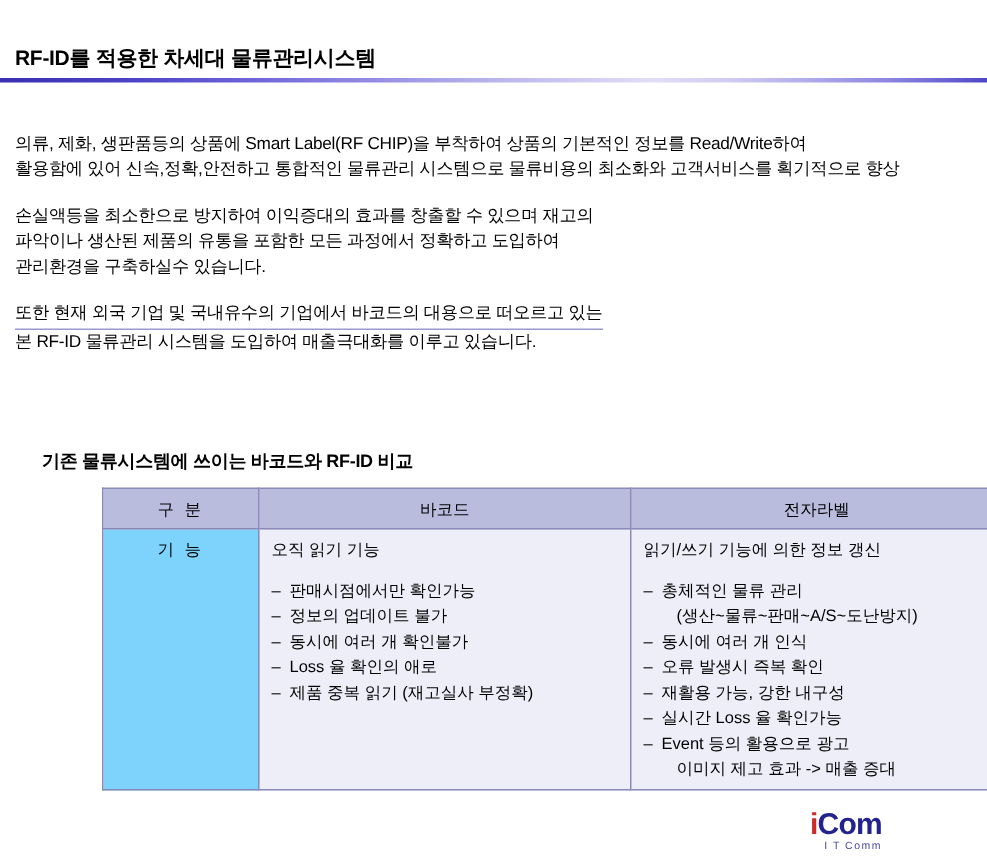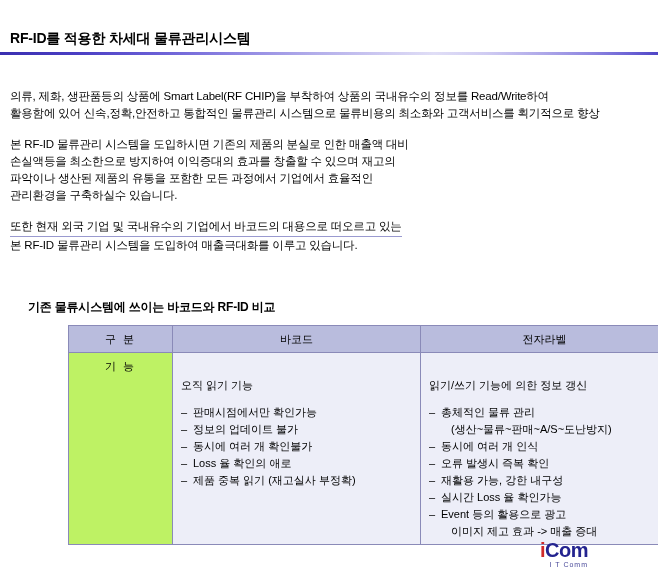--- a/index.html
+++ b/index.html
@@ -113,29 +113,29 @@
     text-align: center;
     font-weight: normal;
     height: 18px;
     vertical-align: middle;
     letter-spacing: 2px;
   }
   .cmp-table .hdr.plain {
     letter-spacing: 0;
   }
   .cmp-table .rowlabel {
-    background: #bef264;
+    background: #7dd3fc;
     text-align: center;
     vertical-align: top;
     padding-top: 6px;
     letter-spacing: 2px;
   }
   .cmp-table .cellbody {
     background: #edeef8;
-    padding-top: 24px;
+    padding-top: 6px;
     line-height: 17px;
   }
   .col-label { width: 104px; }
   .col-a { width: 248px; }
   .col-b { width: 248px; }
   .summary-line {
     margin: 0 0 10px 0;
   }
   .bullets {
     margin: 0;
@@ -186,28 +186,27 @@
 <div class="page">
 
   <div class="title-wrap">
     <div class="title-text">RF-ID를 적용한 차세대 물류관리시스템</div>
     <div class="title-rule"></div>
   </div>
 
   <div class="body-text">
 
     <div class="para">
-      <div>의류, 제화, 생판품등의 상품에 Smart Label(RF CHIP)을 부착하여 상품의 국내유수의 정보를 Read/Write하여</div>
+      <div>의류, 제화, 생판품등의 상품에 Smart Label(RF CHIP)을 부착하여 상품의 기본적인 정보를 Read/Write하여</div>
       <div>활용함에 있어 신속,정확,안전하고 통합적인 물류관리 시스템으로 물류비용의 최소화와 고객서비스를 획기적으로 향상</div>
     </div>
 
     <div class="para">
-      <div>본 RF-ID 물류관리 시스템을 도입하시면 기존의 제품의 분실로 인한 매출액 대비</div>
       <div>손실액등을 최소한으로 방지하여 이익증대의 효과를 창출할 수 있으며 재고의</div>
-      <div>파악이나 생산된 제품의 유통을 포함한 모든 과정에서 기업에서 효율적인</div>
+      <div>파악이나 생산된 제품의 유통을 포함한 모든 과정에서 정확하고 도입하여</div>
       <div>관리환경을 구축하실수 있습니다.</div>
     </div>
 
     <div class="para last">
       <div>
         <span class="underline-row">또한 현재 외국 기업 및 국내유수의 기업에서 바코드의 대용으로 떠오르고 있는</span>
       </div>
       <div>본 RF-ID 물류관리 시스템을 도입하여 매출극대화를 이루고 있습니다.</div>
     </div>
 

